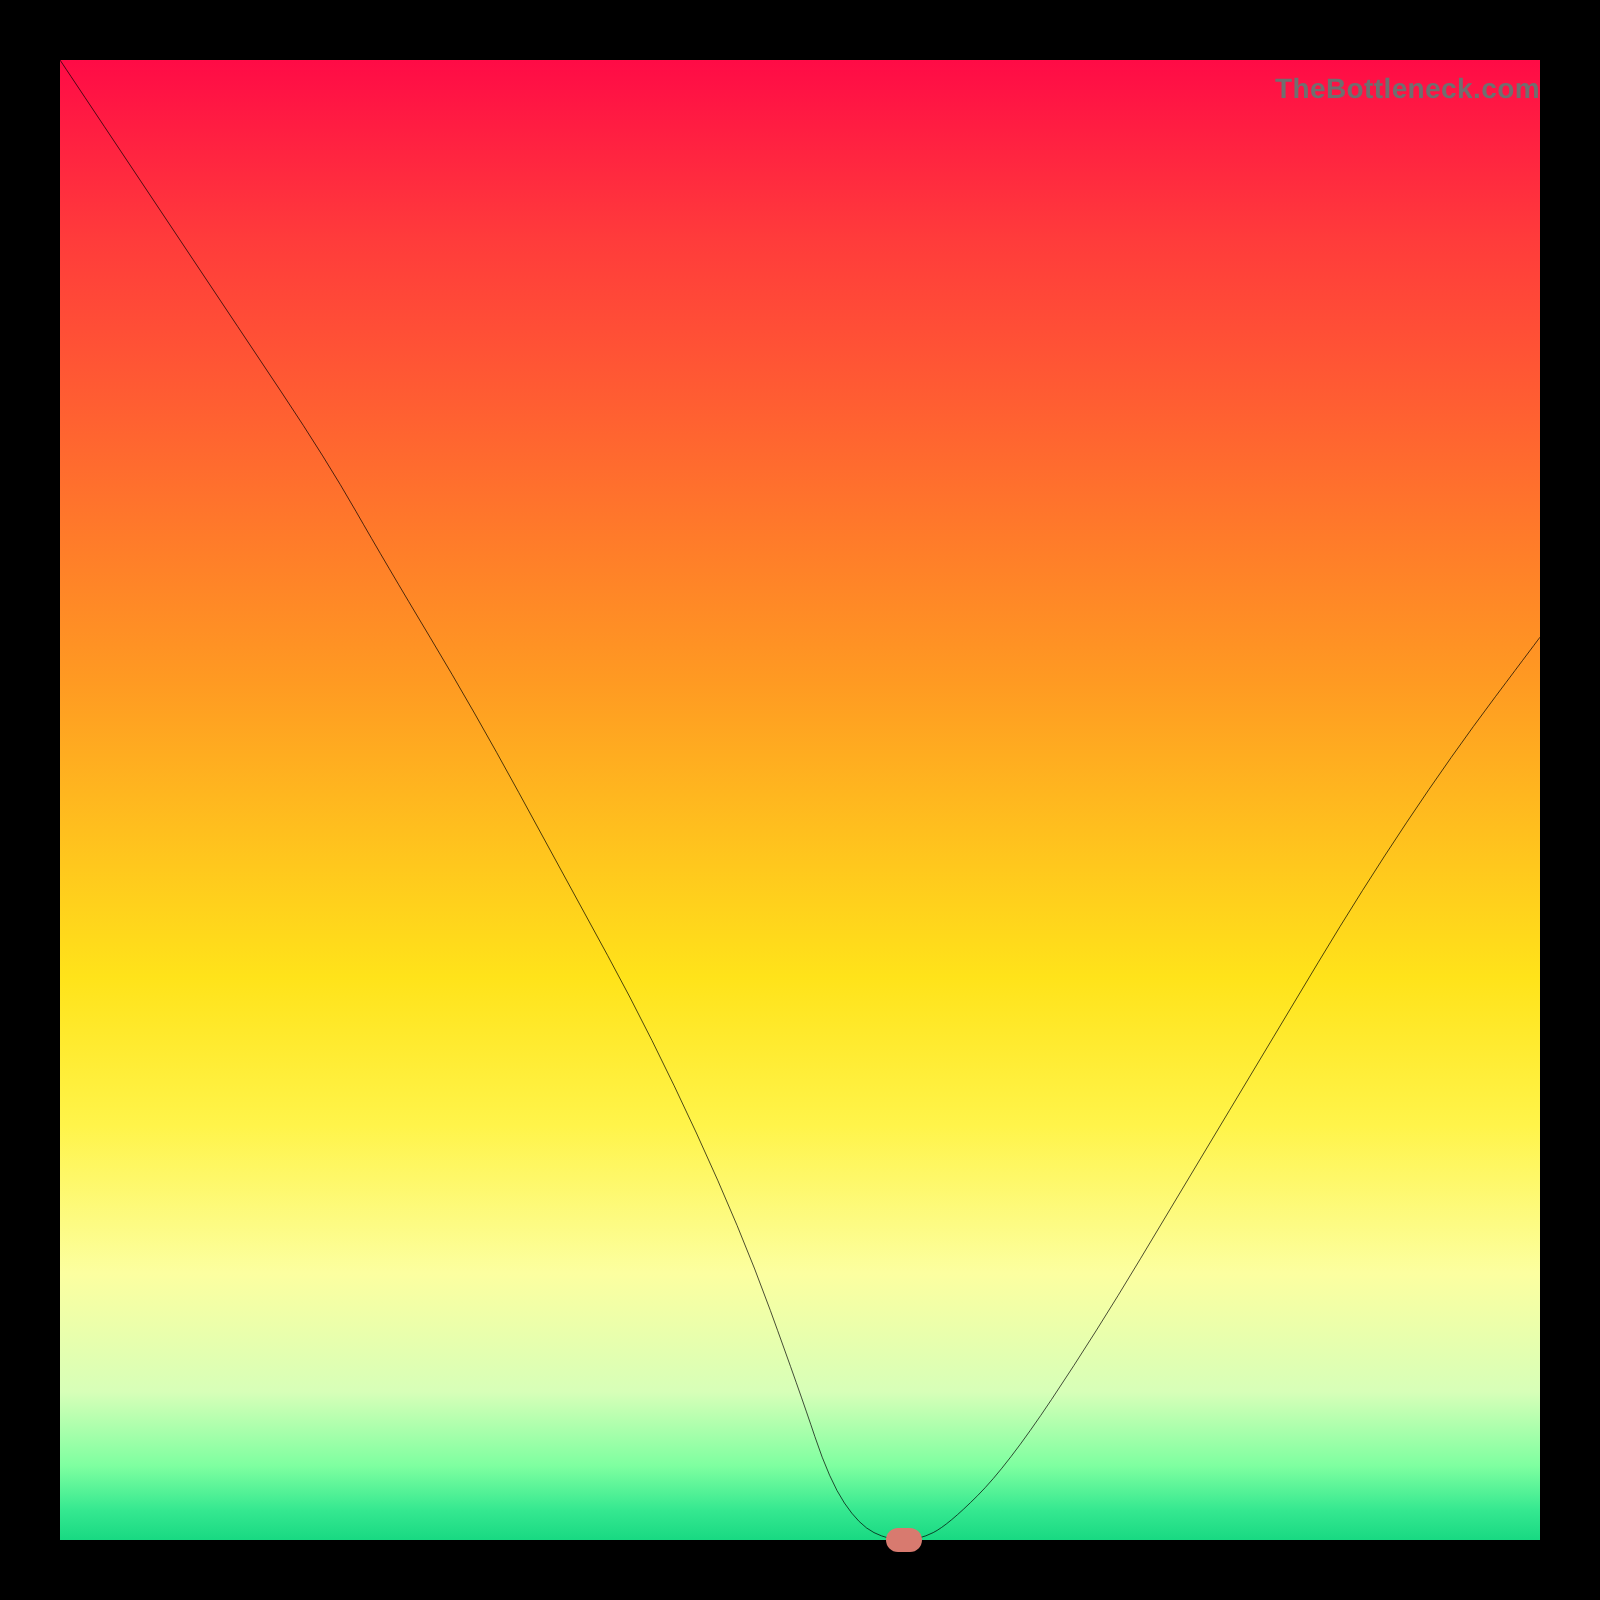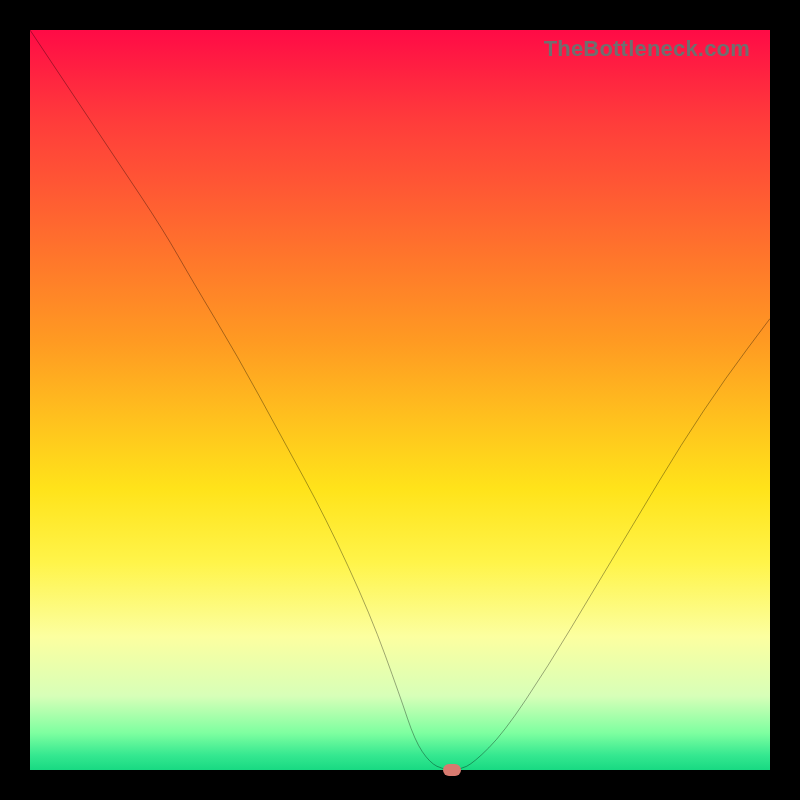--- a/index.html
+++ b/index.html
@@ -28,23 +28,23 @@
       #fcffa0 82%,
       #d7ffb8 90%,
       #7effa0 95%,
       #35e890 98%,
       #18d982 100%
     );
   }
   .watermark {
     position: absolute;
     top: 6px;
-    right: 20px;
+    right: 0;
     font-family: Arial, Helvetica, sans-serif;
-    font-size: 22px;
+    font-size: 14px;
     font-weight: 600;
     color: #6f6f6f;
     letter-spacing: 0.2px;
   }
   .curve {
     position: absolute;
     inset: 0;
     width: 100%;
     height: 100%;
   }

